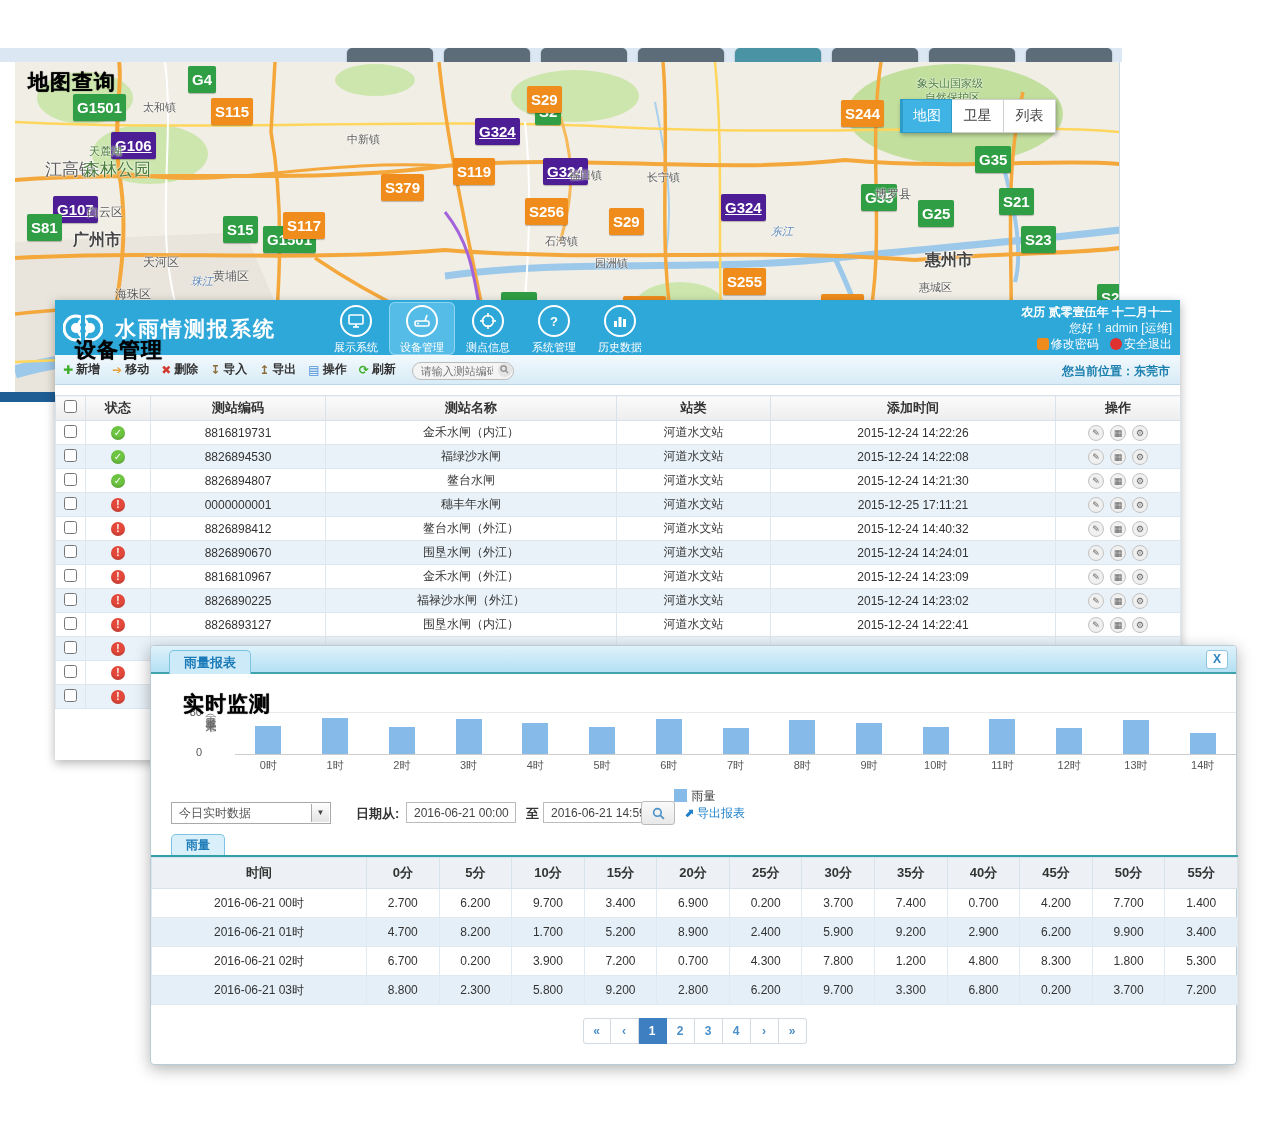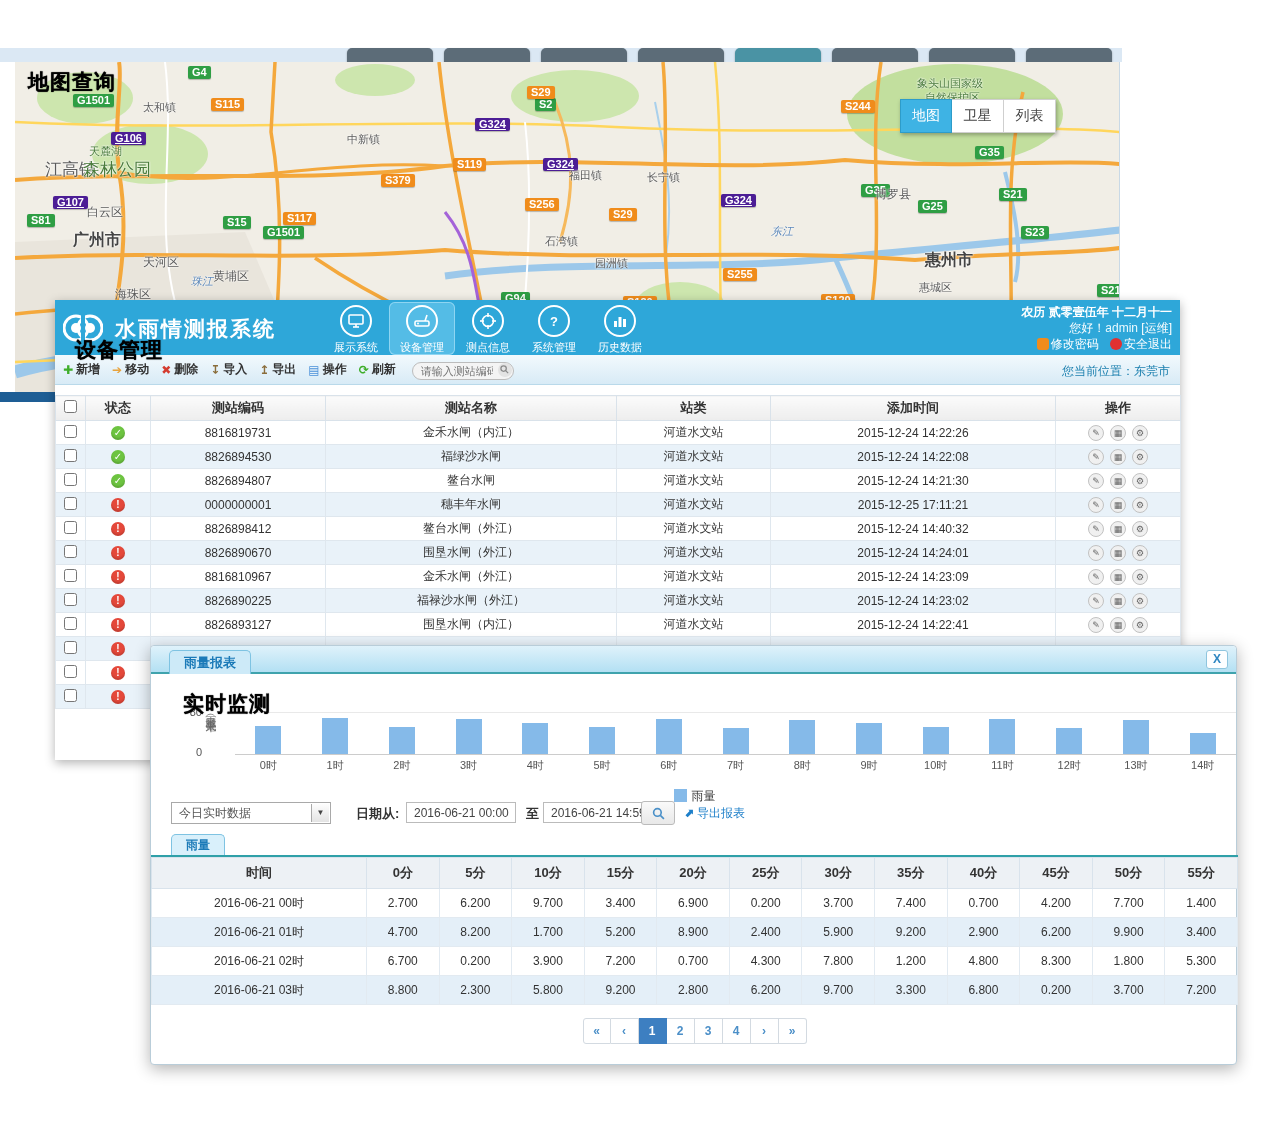--- a/index.html
+++ b/index.html
@@ -10,27 +10,27 @@
   
   #tabstrip { position:absolute; left:0; top:48px; width:1122px; height:14px; background:#dbe8f4; }
   .tabtop { position:absolute; top:0; height:14px; width:86px; background:#5c6c78; border-radius:5px 5px 0 0; box-shadow:0 1px 2px rgba(0,0,0,.35); }
   .tabtop.teal { background:#4a93a4; }
   #map-window { position:absolute; left:15px; top:62px; width:1105px; height:336px; overflow:hidden; border-right:1px solid #c9d9e6; background:#f1eee6; }
   #map-svg { position:absolute; left:0; top:0; }
   .map-label { position:absolute; color:#5a5a5a; text-shadow:0 0 2px #fff,0 0 2px #fff; white-space:nowrap; }
   .map-label.big { color:#444; font-weight:bold; }
   .map-label.green { color:#4a7b3c; }
   .map-label.water { color:#5a86b8; font-style:italic; }
-  .shield { position:absolute; color:#fff; font-size:11px; font-weight:bold; padding:1px 4px; border-radius:2px; line-height:11px; box-shadow:0 1px 1px rgba(0,0,0,.25); }
+  .shield { position:absolute; color:#fff; font-size:15px; font-weight:bold; padding:8px 4px; border-radius:2px; line-height:11px; box-shadow:0 1px 1px rgba(0,0,0,.25); }
   .shield.green { background:#2f9e44; }
   .shield.orange { background:#f08c1b; }
   .shield.red { background:#4c1d95;text-decoration:underline; }
   #layer-buttons { position:absolute; left:900px; top:99px; display:flex; box-shadow:1px 2px 4px rgba(0,0,0,.3); }
   .layer-btn { width:52px; height:34px; background:#fff; border:1px solid #cfcfcf; border-left:none; color:#444; font-size:14px; display:flex; align-items:center; justify-content:center; cursor:pointer; }
-  .layer-btn:first-child { border-left:1px solid #a21caf; }
+  .layer-btn:first-child { border-left:3px solid #a21caf; }
   .layer-btn.active { background:#3eb3e4; border-color:#2d9cc9; color:#fff; }
   #map-bottom-bar { position:absolute; left:0; top:392px; width:57px; height:10px; background:#1e5e95; }
 
   
   #device-window { position:absolute; left:55px; top:300px; width:1125px; height:460px; background:#fff; box-shadow:0 3px 10px rgba(0,0,0,.3); z-index:2; }
   #dev-header { position:relative; height:55px; background:#2ea7d9; }
   #logo { position:absolute; left:8px; top:8px; }
   #app-title { position:absolute; left:60px; top:15px; color:#fff; font-size:21px; font-weight:bold; letter-spacing:2px; }
   #nav { position:absolute; left:268px; top:2px; display:flex; }
   .nav-item { width:66px; padding-top:3px; text-align:center; color:#fff; cursor:pointer; border-radius:6px; }
@@ -42,21 +42,21 @@
   #user-block .uname { color:#eafaff; }
   .mini-ic { display:inline-block; width:12px; height:12px; border-radius:3px; vertical-align:-2px; margin:0 2px 0 8px; }
   .mini-ic.key { background:#f08c1b; }
   .mini-ic.power { background:#e03131; border-radius:50%; }
   #dev-toolbar { position:relative; height:30px; background:linear-gradient(#f2f9fd,#d8ebf6); border-bottom:1px solid #b9d9ea; display:flex; align-items:center; padding-left:8px; }
   .tool-item { display:flex; align-items:center; margin-right:12px; font-size:12px; color:#333; font-weight:bold; cursor:pointer; }
   .tool-item .tglyph { font-size:12px; margin-right:3px; font-weight:bold; }
   #dev-search { position:relative; width:102px; height:18px; margin-left:4px; }
   #dev-search input { width:100%; height:100%; border:1px solid #bcbcbc; border-radius:9px; background:#f4f4f4; font-size:11px; padding:0 20px 0 8px; color:#666; }
   #dev-search .mag { position:absolute; right:2px; top:2px; width:14px; height:14px; border-radius:50%; background:#e3e3e3; display:flex; align-items:center; justify-content:center; cursor:pointer; }
-  #location { position:absolute; right:10px; top:8px; font-size:12px; font-weight:normal; color:#1b7fae; }
+  #location { position:absolute; right:10px; top:8px; font-size:12px; font-weight:bold; color:#1b7fae; }
   #dev-table { position:absolute; left:0; top:95px; width:1125px; border-collapse:collapse; table-layout:fixed; }
   #dev-table th { height:25px; background:linear-gradient(#fbfbfb,#ededed); border:1px solid #d9e2ea; font-size:13px; color:#333; }
   #dev-table td { height:24px; border:1px solid #dfe7ee; font-size:12px; color:#333; text-align:center; }
   #dev-table tr.alt td { background:#e9f2f9; }
   .st-ic { display:inline-block; width:14px; height:14px; border-radius:50%; color:#fff; font-size:10px; font-weight:bold; line-height:14px; text-align:center; }
   .st-ic.ok { background:#6dc440; box-shadow:inset 0 -2px 2px rgba(0,0,0,.15); }
   .st-ic.error { background:#e4483a; box-shadow:inset 0 -2px 2px rgba(0,0,0,.15); }
   .op-ic { display:inline-block; width:16px; height:16px; border-radius:50%; background:#f0f0f0; border:1px solid #c2c2c2; color:#666; font-size:9px; line-height:15px; text-align:center; margin:0 3px; cursor:pointer; }
 
   

